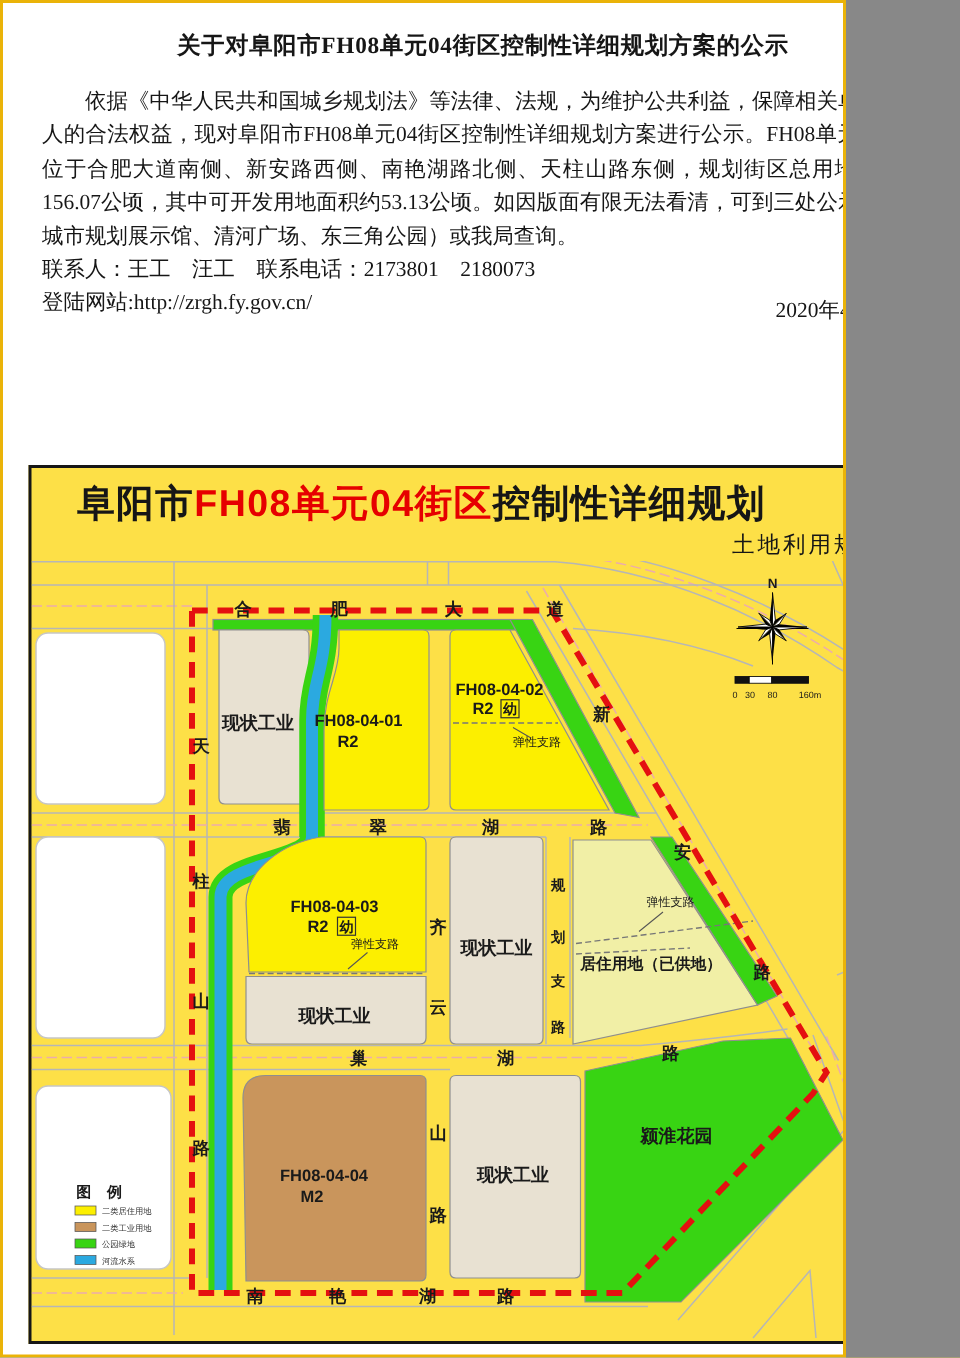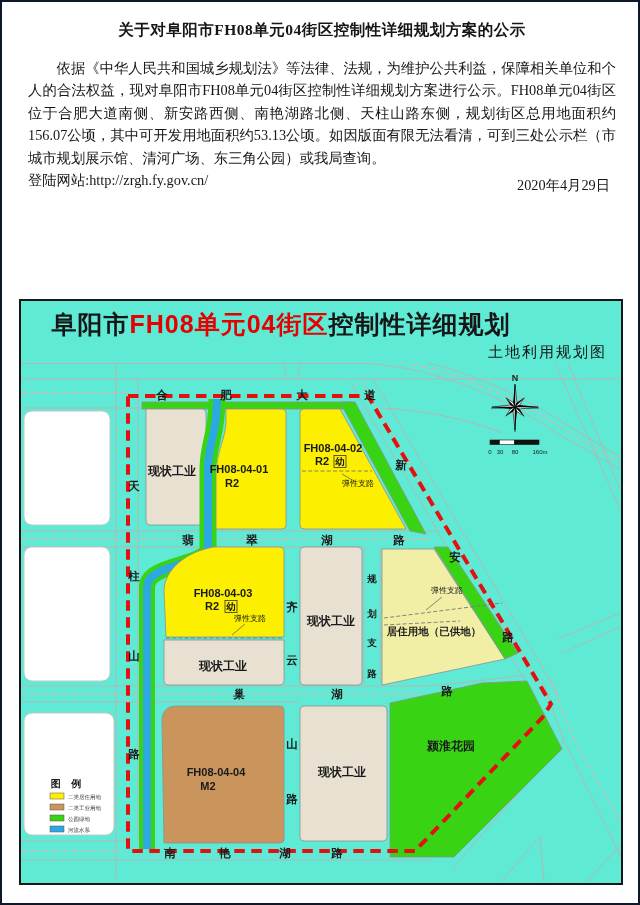--- a/index.html
+++ b/index.html
@@ -1,28 +1,28 @@
 <!DOCTYPE html>
 <html><head>
 <meta charset="utf-8">
 <style>
   html,body{margin:0;padding:0;background:#888;}
-  .page{position:relative;width:640px;height:905px;background:#fff;border:2px solid #0f172a;
+  .page{position:relative;width:564px;height:905px;background:#fff;border:2px solid #eab308;
         box-sizing:border-box;overflow:hidden;font-family:"Liberation Serif","DejaVu Serif",serif;color:#161616;}
   
   .notice{position:absolute;left:0;top:0;width:640px;padding:18px 26px 0 26px;box-sizing:border-box;}
   .notice-title{text-align:center;font-weight:bold;font-size:15.5px;margin-bottom:16px;letter-spacing:.5px;}
   .notice p{margin:0;font-size:14.3px;line-height:22.4px;text-align:justify;}
   .indent{text-indent:2em;}
   .plain{ text-indent:0;}
   .date-row{display:flex;justify-content:space-between;align-items:flex-start;font-size:14.3px;line-height:22.4px;gap:14px;}
   .date-row .date{padding-right:6px;position:relative;top:5px;}
   
-  .map-box{position:absolute;left:17px;top:297px;width:604px;height:586px;border:2px solid #161616;
-           box-sizing:border-box;background:#5eead4;overflow:hidden;}
+  .map-box{position:absolute;left:17px;top:308px;width:604px;height:586px;border:2px solid #161616;
+           box-sizing:border-box;background:#fde047;overflow:hidden;}
   .map-title{position:absolute;top:7px;left:0;width:520px;text-align:center;font-weight:bold;
              font-size:25px;letter-spacing:1px;font-family:"Liberation Sans","DejaVu Sans",sans-serif;white-space:nowrap;}
   .map-title .hl{}
   .map-subtitle{position:absolute;top:42px;right:14px;font-size:15px;letter-spacing:2px;font-weight:normal;}
   svg{position:absolute;left:0;top:62px;}
   
   text{fill:#1a1a1a;}
   .road{font:600 11.5px "Liberation Serif","DejaVu Serif",serif;text-anchor:middle;}
   .roadsm{font:600 9.5px "Liberation Serif","DejaVu Serif",serif;text-anchor:middle;}
   .pcode{font:bold 11px "Liberation Sans","DejaVu Sans",sans-serif;text-anchor:middle;}
@@ -42,20 +42,21 @@
   .leader{stroke:#555;stroke-width:.7;fill:none;}
 </style>
 </head>
 <body>
 
 <div class="page">
 
   <div class="notice">
     <div class="notice-title">关于对阜阳市FH08单元04街区控制性详细规划方案的公示</div>
     <p class="indent">依据《中华人民共和国城乡规划法》等法律、法规，为维护公共利益，保障相关单位和个人的合法权益，现对阜阳市FH08单元04街区控制性详细规划方案进行公示。FH08单元04街区位于合肥大道南侧、新安路西侧、南艳湖路北侧、天柱山路东侧，规划街区总用地面积约156.07公顷，其中可开发用地面积约53.13公顷。如因版面有限无法看清，可到三处公示栏（市城市规划展示馆、清河广场、东三角公园）或我局查询。</p>
+    <p class="plain">联系人：王工　汪工　联系电话：2173801　2180073</p>
     <div class="date-row">
       <span>登陆网站:http://zrgh.fy.gov.cn/</span>
       <span class="date">2020年4月29日</span>
     </div>
   </div>
 
   <div class="map-box">
     <div class="map-title">
       <span>阜阳市</span><span class="hl" id="map-title-hl" style="color: rgb(230, 0, 0);">FH08单元04街区</span><span>控制性详细规划</span>
     </div>

